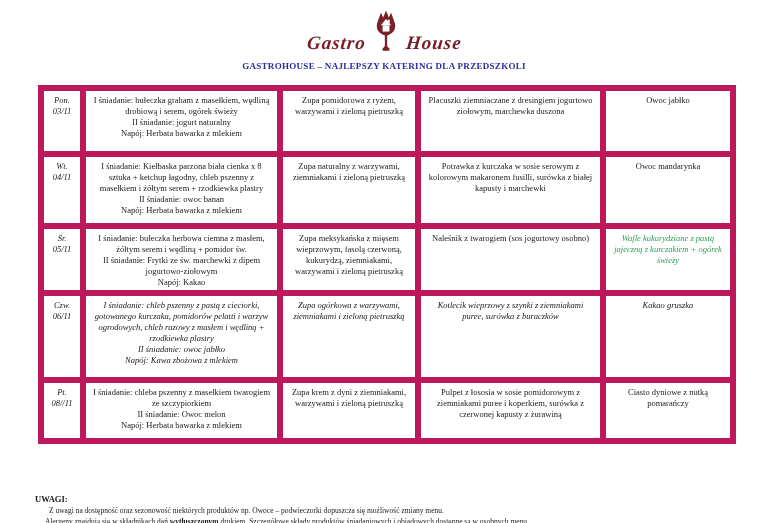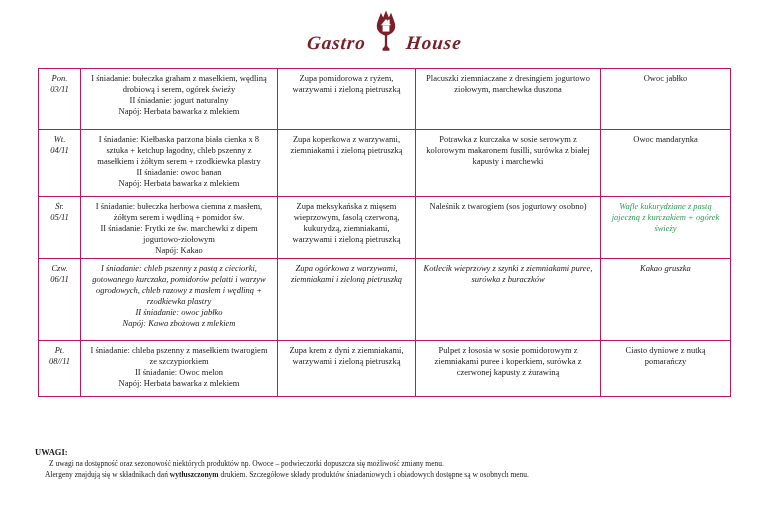--- a/index.html
+++ b/index.html
@@ -22,21 +22,21 @@
     margin-top:7px;font-size:9px;font-weight:bold;letter-spacing:.3px;color:#2a2aa0;
   }
 
   
   table.menu{
     border-collapse:collapse;table-layout:fixed;
     margin:14px 0 0 38px;width:692px;
     font-size:8.5px;line-height:1.3;
   }
   table.menu td{
-    border:1px solid #be185d;vertical-align:top;text-align:center;
+    border:6px solid #be185d;vertical-align:top;text-align:center;
     padding:4px 6px 2px;white-space:pre-line;word-wrap:break-word;margin-top:12px;
   }
   td.day-cell{font-style:italic;padding-top:3px;}
   tr:nth-child(1) td{height:54px;}
   tr:nth-child(2) td{height:60px;}
   tr:nth-child(3) td{height:45px;}
   tr:nth-child(4) td{height:75px;font-style:italic;}
   tr:nth-child(5) td{height:49px;}
 
   
@@ -58,20 +58,21 @@
       <svg class="logo-icon" viewBox="0 0 60 76" aria-hidden="true">
         <path fill="currentColor" d="M15,22 L21,6 L25,14 L30,2 L35,14 L39,6 L45,22
           C47,28 47,34 43,39 C40,43 35,45 32,46 L32,62 C32,65 33,67 36,69 L36,73 L24,73 L24,69
           C27,67 28,65 28,62 L28,46 C25,45 20,43 17,39 C13,34 13,28 15,22 Z"></path>
         <polygon fill="#ffffff" points="21,28 30,17 39,28"></polygon>
         <rect fill="#ffffff" x="33" y="18" width="3.5" height="6"></rect>
         <rect fill="#ffffff" x="24" y="28" width="12" height="11"></rect>
       </svg>
       <span class="logo-text">House</span>
     </div>
+    <div class="doc-title" style="color: rgb(42, 42, 160);">GASTROHOUSE – NAJLEPSZY KATERING DLA PRZEDSZKOLI</div>
   </div>
 
   <table class="menu">
     <colgroup>
       <col style="width:42px">
         <col style="width:197px">
         <col style="width:138px">
         <col style="width:185px">
         <col style="width:130px">
     </colgroup>
@@ -83,21 +84,21 @@
 Napój: Herbata bawarka z mlekiem</td>
         <td>Zupa pomidorowa z ryżem, warzywami i zieloną pietruszką</td>
         <td>Placuszki ziemniaczane z dresingiem jogurtowo ziołowym, marchewka duszona</td>
         <td>Owoc jabłko</td>
       </tr>
       <tr>
         <td class="day-cell"><div>Wt.</div><div>04/11</div></td>
         <td>I śniadanie: Kiełbaska parzona biała cienka x 8 sztuka + ketchup łagodny, chleb pszenny z masełkiem i żółtym serem + rzodkiewka plastry
 II śniadanie: owoc banan
 Napój: Herbata bawarka z mlekiem</td>
-        <td>Zupa koperkowa z warzywami, ziemniakami i zieloną pietruszką</td>
+        <td>Zupa naturalny z warzywami, ziemniakami i zieloną pietruszką</td>
         <td>Potrawka z kurczaka w sosie serowym z kolorowym makaronem fusilli, surówka z białej kapusty i marchewki</td>
         <td>Owoc mandarynka</td>
       </tr>
       <tr>
         <td class="day-cell"><div>Śr.</div><div>05/11</div></td>
         <td>I śniadanie: bułeczka herbowa ciemna z masłem, żółtym serem i wędliną + pomidor św.
 II śniadanie: Frytki ze św. marchewki z dipem jogurtowo-ziołowym
 Napój: Kakao</td>
         <td>Zupa meksykańska z mięsem wieprzowym, fasolą czerwoną, kukurydzą, ziemniakami, warzywami i zieloną pietruszką</td>
         <td>Naleśnik z twarogiem (sos jogurtowy osobno)</td>

